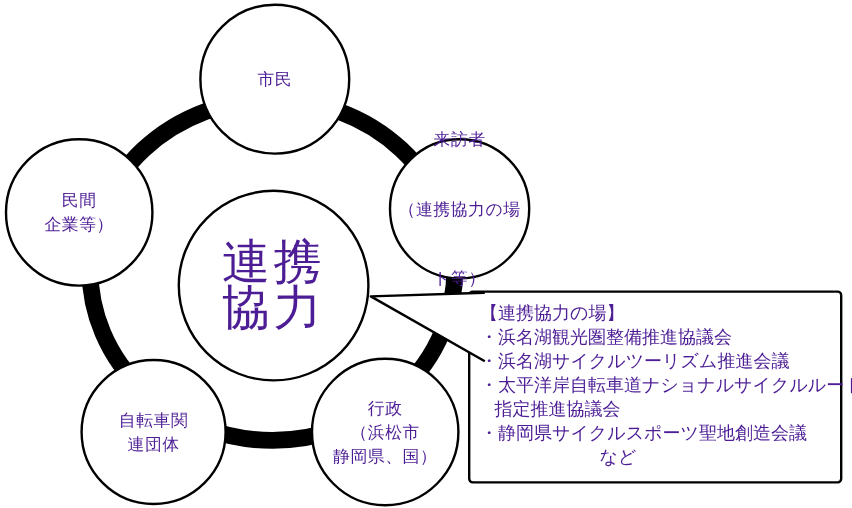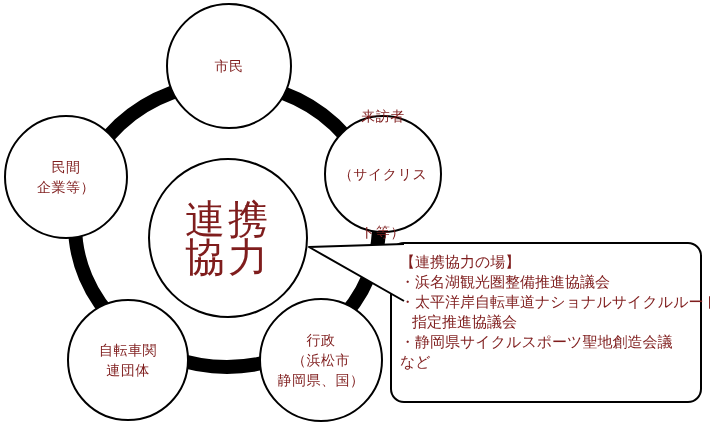--- a/index.html
+++ b/index.html
@@ -3,21 +3,21 @@
 <meta charset="utf-8">
 <style>
   html, body { margin: 0; padding: 0; background: #ffffff; }
   .canvas {
     position: relative;
     width: 710px;
     height: 423px;
     background: #ffffff;
     overflow: hidden;
     font-family: "Liberation Sans", "DejaVu Sans", sans-serif;
-    color: #7f1d1d;
+    color: #4c1d95;
   }
   .layer {
     position: absolute;
     left: 0; top: 0;
     width: 710px; height: 423px;
     pointer-events: none;
   }
   .ring-layer { z-index: 0; }
   .tail-layer { z-index: 30; }
 
@@ -50,47 +50,47 @@
     letter-spacing: 3px;
   }
 
   .callout {
     position: absolute;
     left: 390px; top: 242px;
     width: 312px; height: 161px;
     box-sizing: border-box;
     background: #ffffff;
     border: 2px solid #000000;
-    border-radius: 14px;
+    border-radius: 4px;
     padding: 8px 8px 6px 8px;
     z-index: 20;
     font-size: 15px;
     line-height: 20px;
     white-space: nowrap;
   }
   .callout .line { height: 20px; }
   .callout .indent { padding-left: 12px; }
-  .callout .etc { text-align: left; padding-right: 62px; }
+  .callout .etc { text-align: center; padding-right: 62px; }
 </style>
 </head>
 <body>
 
 <div class="canvas">
 
   <svg class="layer ring-layer" viewBox="0 0 710 423">
     <ellipse cx="227" cy="225" rx="152" ry="142" fill="none" stroke="#000000" stroke-width="14"></ellipse>
   </svg>
 
   <div class="node node-citizens">
     <span>市民</span>
   </div>
 
   <div class="node node-visitors">
     <span>来訪者</span>
-    <span>（サイクリス</span>
+    <span>（連携協力の場</span>
     <span>ト等）</span>
   </div>
 
   <div class="node node-private-sector">
     <span>民間</span>
     <span>企業等）</span>
   </div>
 
   <div class="node node-bicycle-orgs">
     <span>自転車関</span>
@@ -104,20 +104,21 @@
   </div>
 
   <div class="node node-center">
     <span>連携</span>
     <span>協力</span>
   </div>
 
   <div class="callout">
     <div class="line">【連携協力の場】</div>
     <div class="line">・浜名湖観光圏整備推進協議会</div>
+    <div class="line">・浜名湖サイクルツーリズム推進会議</div>
     <div class="line">・太平洋岸自転車道ナショナルサイクルルート</div>
     <div class="line indent">指定推進協議会</div>
     <div class="line">・静岡県サイクルスポーツ聖地創造会議</div>
     <div class="line etc">など</div>
   </div>
 
   <svg class="layer tail-layer" viewBox="0 0 710 423">
     <path d="M 404 244 L 309 247 L 404 301" fill="#ffffff" stroke="#000000" stroke-width="2" stroke-linejoin="round"></path>
   </svg>
 

